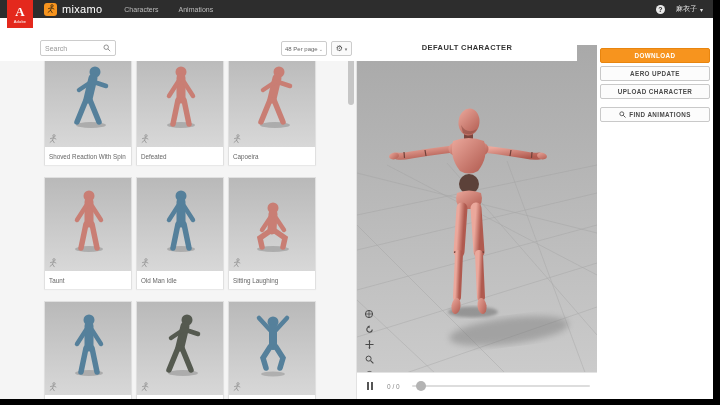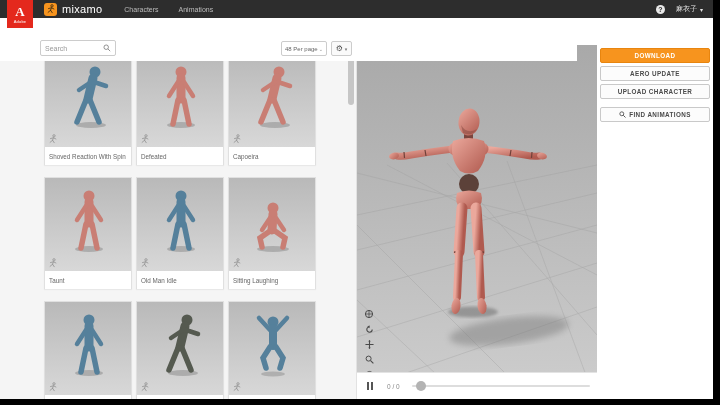--- a/index.html
+++ b/index.html
@@ -154,20 +154,23 @@
       </div>
       <div class="perpage">
         <span>48 Per page</span>
         <span class="caret" style="font-size:5px;color:#888">⌄</span>
       </div>
       <div class="gearbtn">
         <span>⚙</span>
         <span class="caret">▾</span>
       </div>
     </div>
+    <div class="toolbar-right">
+      <span class="panel-title">DEFAULT CHARACTER</span>
+    </div>
   </div>
 
   <section class="left-panel">
     <div class="grid">
     <div class="card">
       <div class="thumb">
         <svg class="figure" width="60" height="70" viewBox="0 0 60 70" style="color: rgb(85, 128, 155);">
           <use class="pose-use" href="#pose-lean"></use>
         </svg>
         <svg class="run-corner" width="10" height="10" style="color:#7d7d7d">

